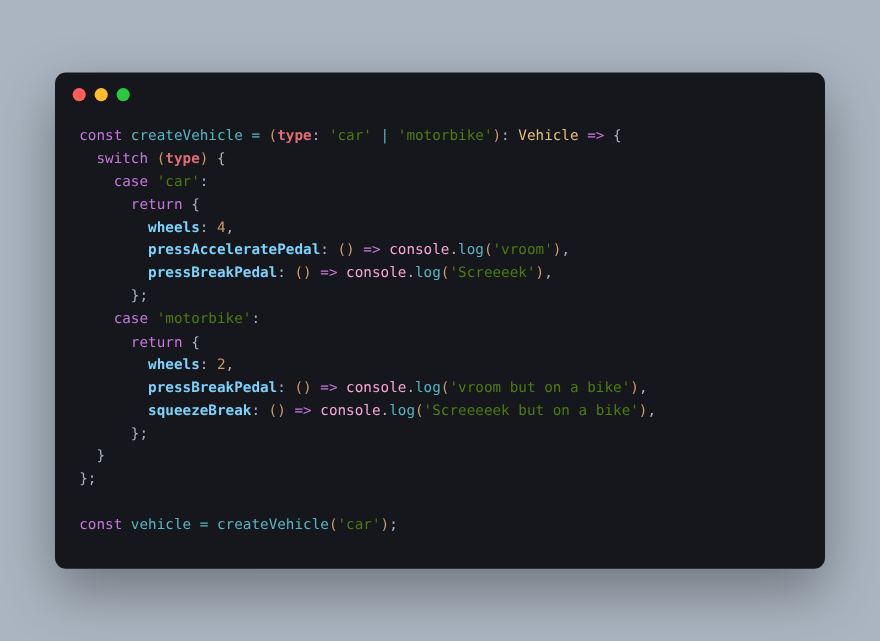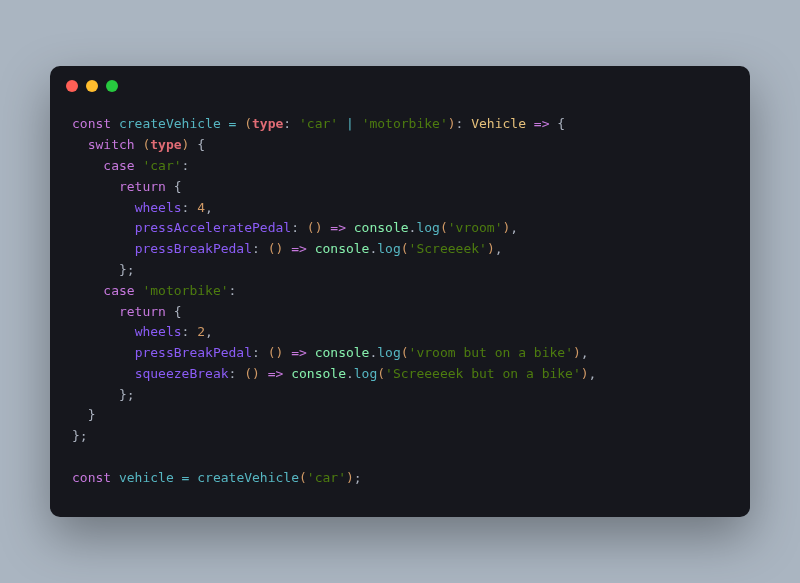--- a/index.html
+++ b/index.html
@@ -39,22 +39,22 @@
       white-space: pre;
       color: #c5cdd9;
     }
     .kw { color: #c678dd; margin-top: 40px; }
     .fn { color: #56b6c2; margin-top: 28px; }
     .paren { color: #d19a66; }
     .param { color: #e06c75; font-weight: bold; }
     .str { color: #4d7c0f; text-align: right; }
     .type { color: #e5c07b; }
     .num { color: #d19a66; }
-    .prop { color: #8b5cf6; }
-    .obj { color: #86efac; text-align: center; }
+    .prop { color: #7dd3fc; font-weight: bold; }
+    .obj { color: #f9a8d4; text-align: center; }
     .punct { color: #abb2bf; }
     .op { color: #56b6c2; }
   </style>
 </head>
 <body>
 
 <div class="window">
   <div class="titlebar">
     <div class="dot red"></div>
     <div class="dot yellow"></div>

